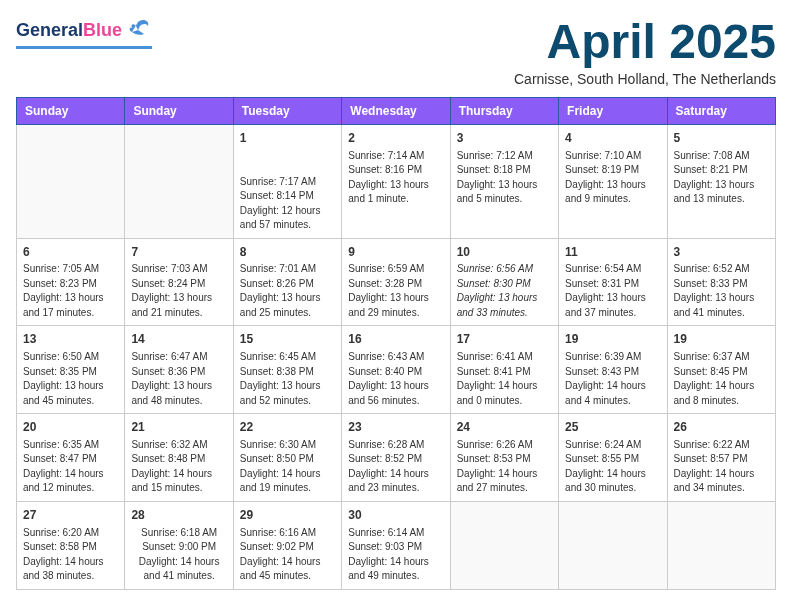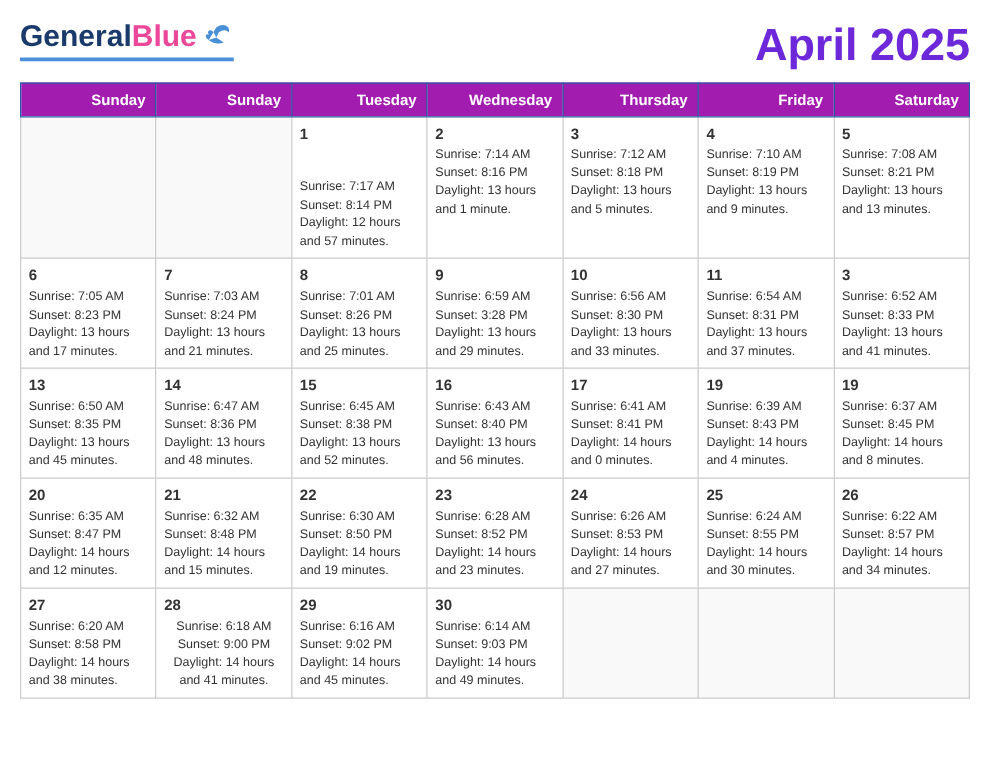--- a/index.html
+++ b/index.html
@@ -15,54 +15,54 @@
       justify-content: space-between;
       align-items: flex-start;
       margin-bottom: 10px;
     }
     .logo {
       display: flex;
       flex-direction: column;
       align-items: flex-start;
     }
     .logo-text {
-      font-size: 24px;
+      font-size: 18px;
       font-weight: bold;
       color: #1a3a6b;
       line-height: 1;
     }
     .logo-underline {
       width: 100%;
       height: 3px;
       background: #4a90d9;
       margin-top: 2px;
     }
     .title-area {
       text-align: right;
     }
     .cal-title {
-      font-size: 36px;
+      font-size: 48px;
       font-weight: bold;
-      color: #6d28d9;
+      color: #0c4a6e;
       line-height: 1.1;
     }
     .cal-subtitle {
       font-size: 14px;
       color: #333;
       margin-top: 2px;
     }
     .calendar {
       width: 100%;
       border-collapse: collapse;
       font-size: 10.5px;
     }
     .calendar thead th {
-      background: #a21caf;
+      background: #8b5cf6;
       color: #fff;
-      text-align: right;
+      text-align: left;
       padding: 6px 8px;
       font-size: 12px;
       font-weight: bold;
       border: 1px solid #2a5ca5;
     }
     .calendar tbody td {
       border: 1px solid #ccc;
       vertical-align: top;
       padding: 5px 6px;
       width: calc(100% / 7);
@@ -95,20 +95,21 @@
       <span class="logo-text" style="color:#ec4899;">Blue</span>
 
       <svg width="28" height="28" viewBox="0 0 28 28" style="margin-left:2px;">
         <path d="M14 6 C18 2, 26 4, 24 10 C22 7, 18 8, 16 10 L14 14 L12 10 C10 7, 6 8, 8 12 C6 10, 4 14, 8 16 L14 14 L20 18 C16 20, 10 18, 8 16" fill="#4a90d9"></path>
       </svg>
     </div>
     <div class="logo-underline"></div>
   </div>
   <div class="title-area">
     <div class="cal-title">April 2025</div>
+    <div class="cal-subtitle">Carnisse, South Holland, The Netherlands</div>
   </div>
 </div>
 
 <table class="calendar">
   <thead>
     <tr>
     <th>Sunday</th>
         <th>Sunday</th>
         <th>Tuesday</th>
         <th>Wednesday</th>
@@ -172,21 +173,21 @@
 Daylight: 13 hours and 25 minutes.</div>
         </td>
         <td>
           <span class="day-number">9</span>
           <div class="day-info" style="white-space: pre-line;">Sunrise: 6:59 AM
 Sunset: 3:28 PM
 Daylight: 13 hours and 29 minutes.</div>
         </td>
         <td>
           <span class="day-number">10</span>
-          <div class="day-info" style="white-space: pre-line;">Sunrise: 6:56 AM
+          <div class="day-info" style="white-space: pre-line; font-style: italic;">Sunrise: 6:56 AM
 Sunset: 8:30 PM
 Daylight: 13 hours and 33 minutes.</div>
         </td>
         <td>
           <span class="day-number">11</span>
           <div class="day-info" style="white-space: pre-line;">Sunrise: 6:54 AM
 Sunset: 8:31 PM
 Daylight: 13 hours and 37 minutes.</div>
         </td>
         <td>

